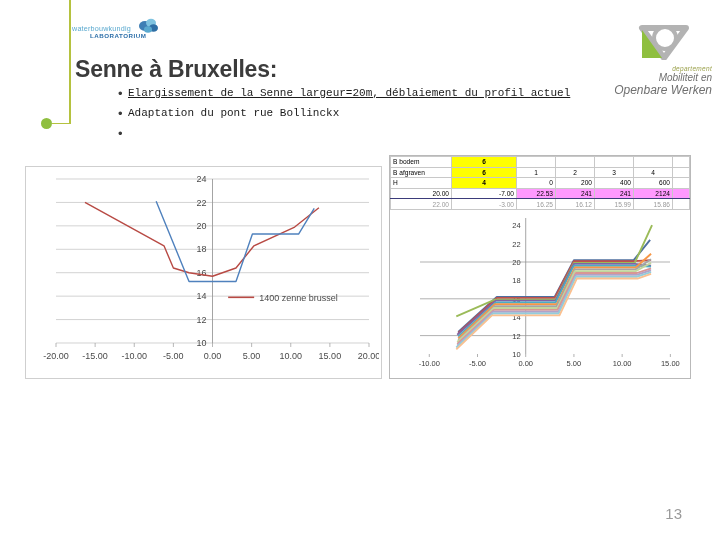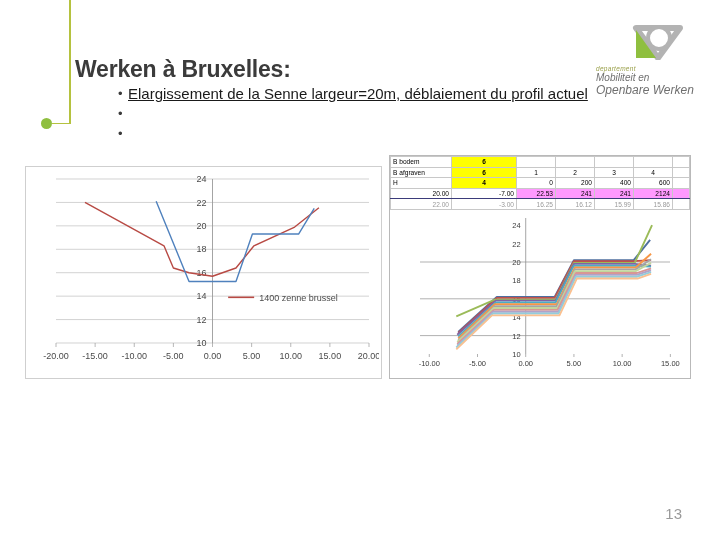--- a/index.html
+++ b/index.html
@@ -15,32 +15,32 @@
   .elbow-h{position:absolute;left:52px;top:122.5px;width:18px;height:1.5px;background:#b5c23f;}
   .elbow-dot{position:absolute;left:41px;top:118px;width:11px;height:11px;border-radius:50%;background:#8fbf3f;}
 
   
   .wl-logo{position:absolute;left:72px;top:18px;width:90px;height:26px;}
   .wl-word{position:absolute;left:0;top:6px;font-size:7.2px;letter-spacing:.2px;color:#5aa9cf;font-family:"Liberation Sans",sans-serif;}
   .wl-sub{position:absolute;left:18px;top:14px;font-size:6.2px;letter-spacing:.5px;font-weight:bold;color:#2b6ea8;}
   .wl-mark{position:absolute;left:62px;top:0px;width:26px;height:16px;}
 
   
-  .mow{position:absolute;right:14px;top:24px;width:110px;height:70px;text-align:left;}
+  .mow{position:absolute;right:8px;top:24px;width:110px;height:70px;text-align:right;}
   .mow-mark{position:relative;width:100%;height:36px;}
   .mow-dep{font-size:6.5px;color:#9aa04a;font-style:italic;letter-spacing:.3px;margin-top:1px;}
   .mow-l1{font-size:10px;color:#6f6f6f;font-style:italic;line-height:12px;white-space:nowrap;}
   .mow-l2{font-size:12px;color:#6f6f6f;font-style:italic;line-height:12px;white-space:nowrap;}
 
   
   .title{position:absolute;left:75px;top:56px;font-size:23px;font-weight:bold;color:#3b3b3b;letter-spacing:-.2px;}
   .bullets{position:absolute;left:118px;top:86px;width:480px;}
   .bullet{display:flex;align-items:flex-start;margin-bottom:5px;}
   .bullet .dot{width:10px;flex:0 0 10px;color:#3b3b3b;font-size:13px;line-height:15px;}
-  .bullet .btxt{font-size:15px;color:#1a1a1a;line-height:15px;white-space:nowrap;}
+  .bullet .btxt{font-size:11px;color:#1a1a1a;line-height:15px;white-space:nowrap;font-family:Liberation Mono, monospace;}
   .bullet .btxt.ul{text-decoration:underline;}
 
   
   .chartL{position:absolute;left:25px;top:166px;width:355px;height:211px;background:#fff;border:1px solid #cfcfcf;}
   .chartL svg{display:block;}
 
   
   .panelR{position:absolute;left:389px;top:155px;width:300px;height:222px;background:#fff;border:1px solid #b9b9b9;overflow:hidden;}
   .sheet{position:relative;width:300px;height:50px;background:#fff;font-size:6.6px;color:#000;}
   .sheet table{border-collapse:collapse;width:100%;font-size:6.6px;}
@@ -59,42 +59,53 @@
 </style>
 </head>
 <body>
 
 <div class="slide">
 
   <div class="elbow-v"></div>
   <div class="elbow-h"></div>
   <div class="elbow-dot"></div>
 
+  <div class="wl-logo">
+    <div class="wl-word">waterbouwkundig</div>
+    <div class="wl-sub">LABORATORIUM</div>
+    <svg class="wl-mark" viewBox="0 0 26 16">
+      <ellipse cx="11" cy="8" rx="6" ry="5" fill="#3f7fb5"></ellipse>
+      <ellipse cx="17" cy="5" rx="5" ry="4.2" fill="#7fc3e0"></ellipse>
+      <ellipse cx="19.5" cy="10" rx="4.5" ry="3.8" fill="#2f6fa5"></ellipse>
+      <ellipse cx="14" cy="11.5" rx="4" ry="3.2" fill="#5aa9cf"></ellipse>
+    </svg>
+  </div>
 
   <div class="mow">
     <svg class="mow-mark" viewBox="0 0 110 36">
       <path d="M40 4 L84 4 L62 34 Z" fill="none" stroke="#b3b3b3" stroke-width="6" stroke-linejoin="round"></path>
       <path d="M40 6 L60 34 L40 34 Z" fill="#8fbf3f"></path>
       <circle cx="63" cy="14" r="11" fill="#ffffff"></circle>
       <circle cx="63" cy="14" r="11" fill="none" stroke="#b3b3b3" stroke-width="4"></circle>
     </svg>
     <div class="mow-dep">departement</div>
     <div class="mow-l1">Mobiliteit en</div>
     <div class="mow-l2">Openbare Werken</div>
   </div>
 
-  <div class="title">Werken à Bruxelles:</div>
+  <div class="title">Senne à Bruxelles:</div>
 
   <div class="bullets">
     <div class="bullet">
       <span class="dot">•</span>
       <span class="btxt ul">Elargissement de la Senne largeur=20m, déblaiement du profil actuel</span>
     </div>
     <div class="bullet">
       <span class="dot">•</span>
+      <span class="btxt">Adaptation du pont rue Bollinckx</span>
     </div>
     <div class="bullet">
       <span class="dot">•</span>
     </div>
   </div>
 
   <div class="chartL">
     <svg id="svgL" width="353" height="209" viewBox="0 0 353 209">
         <line x1="30" y1="176" x2="343" y2="176" stroke="#bfbfbf" stroke-width="0.7"></line>
         <line x1="30" y1="152.57142857142858" x2="343" y2="152.57142857142858" stroke="#bfbfbf" stroke-width="0.7"></line>

